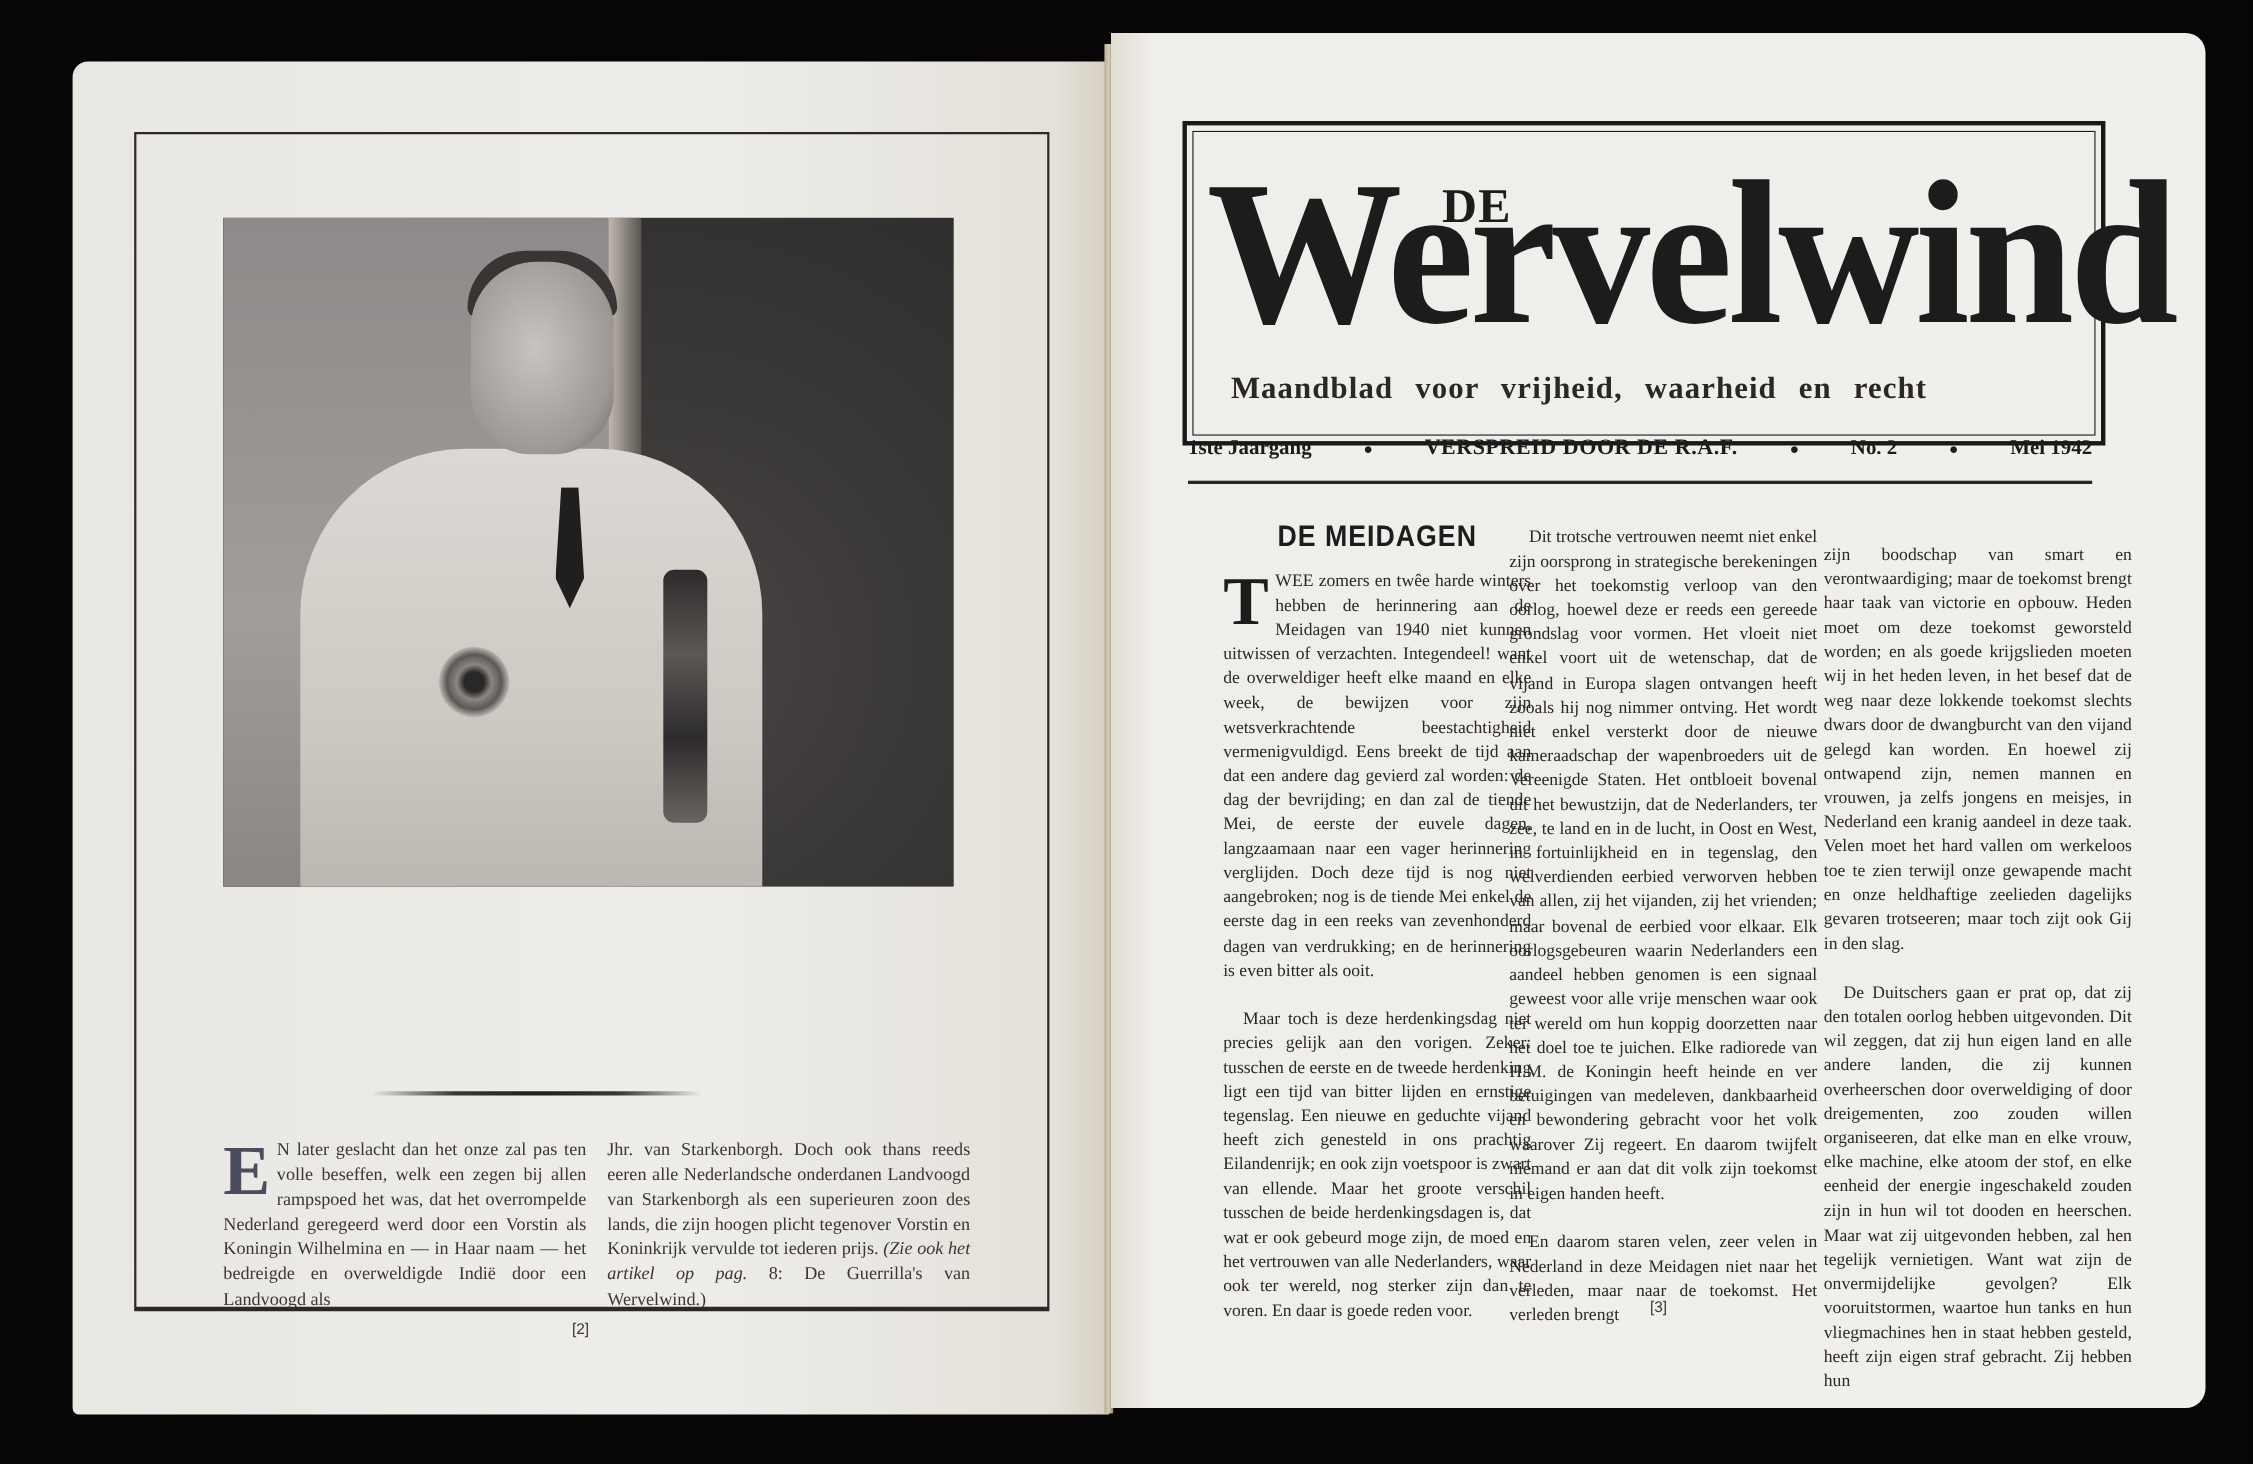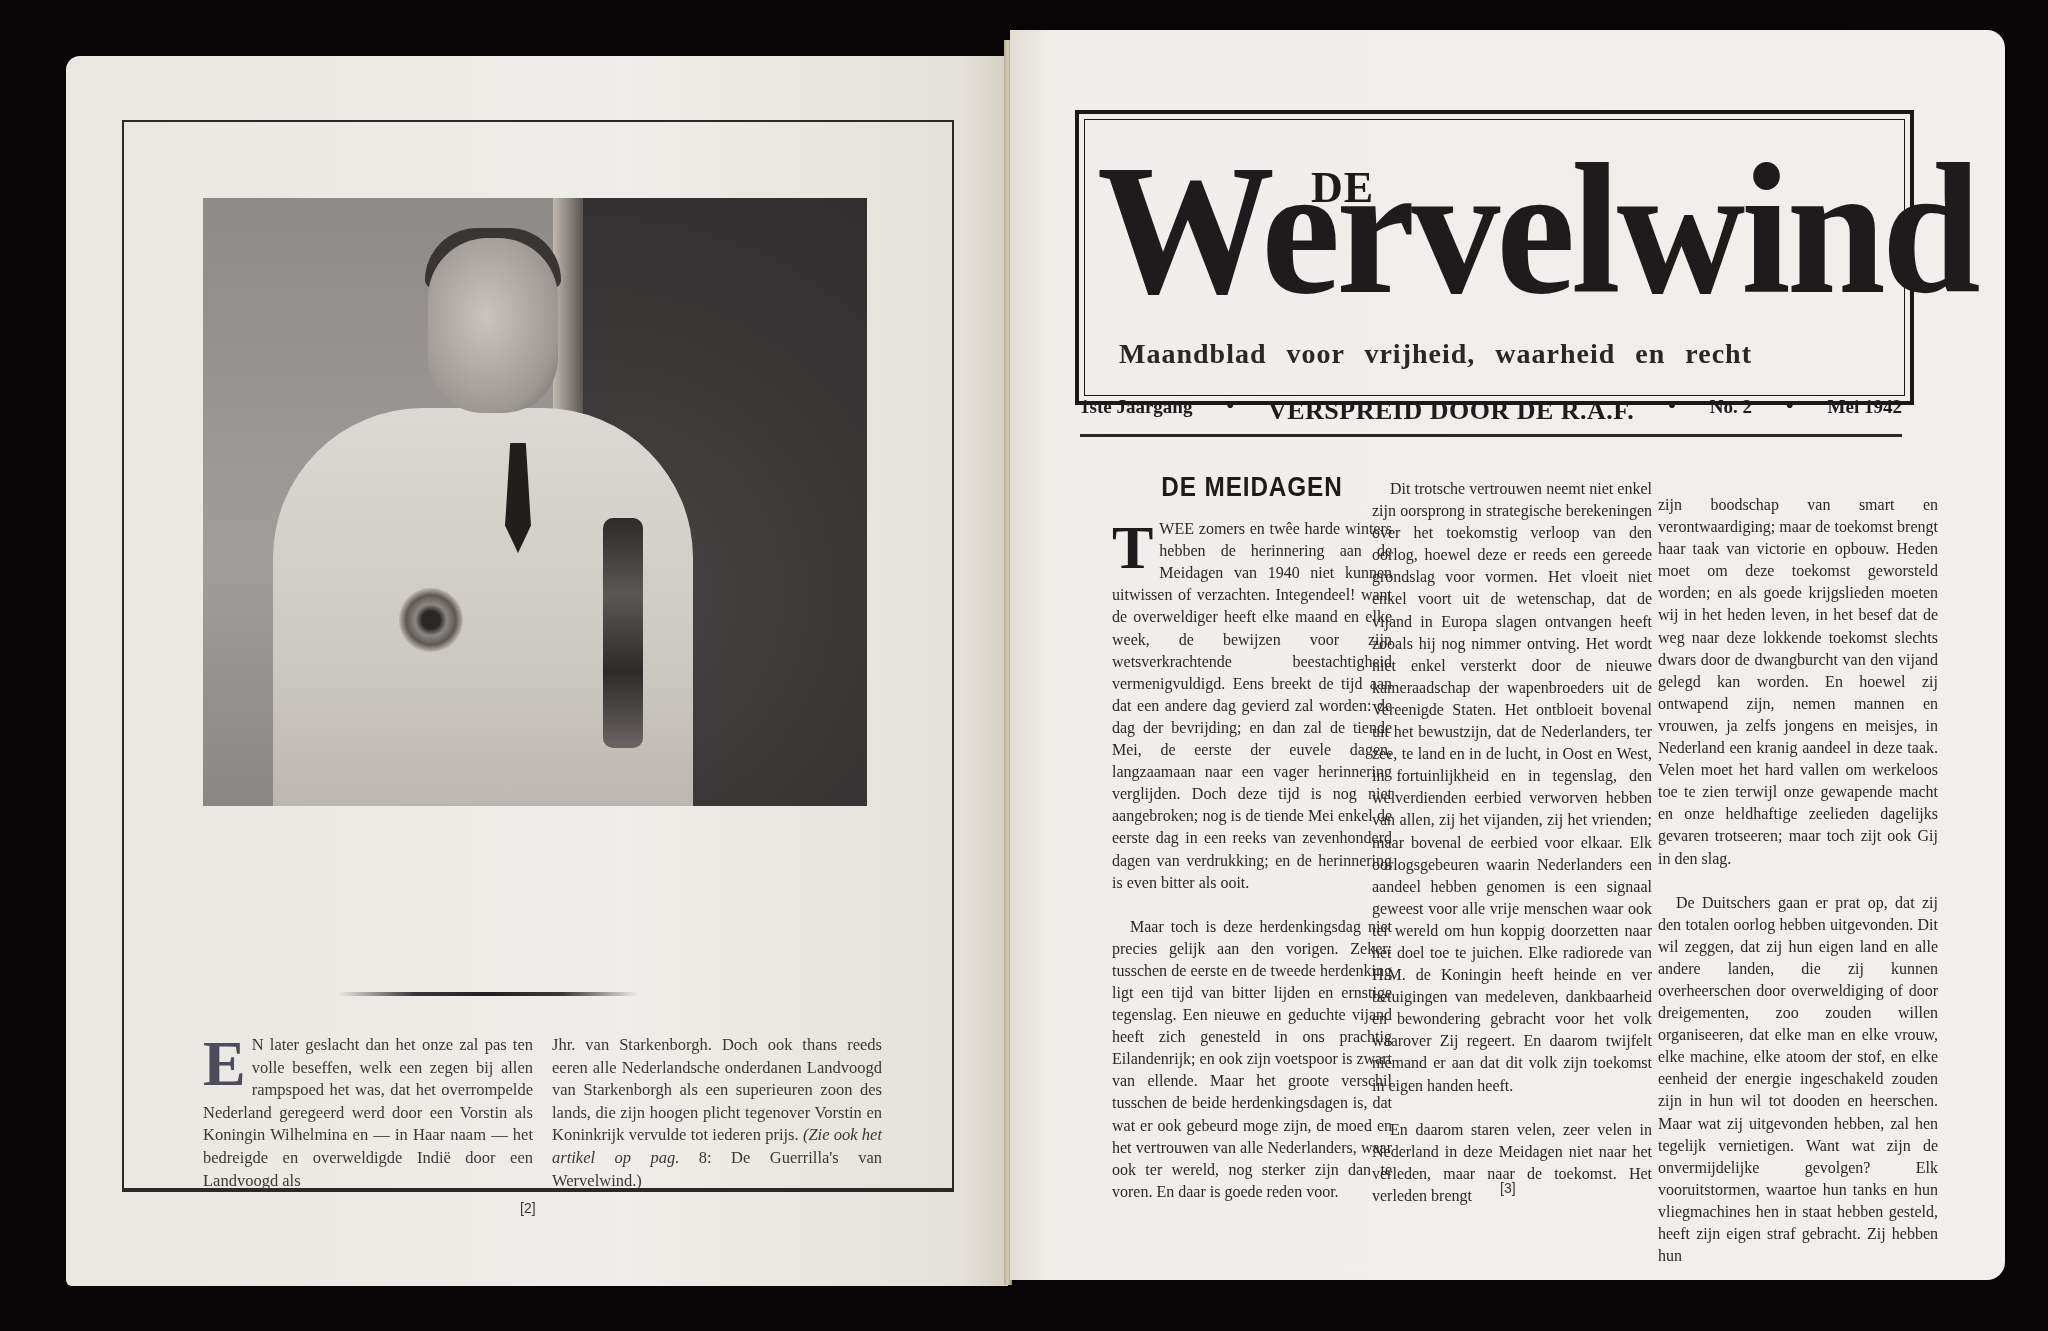--- a/index.html
+++ b/index.html
@@ -27,23 +27,23 @@
   .lcol { position:absolute; top:978px; width:330px; font-size:16.5px; line-height:22.6px; text-align:justify; color:#3a3634; }
   .lcol p { margin:0; }
   .dropcap { float:left; font-size:64px; line-height:52px; margin:4px 6px 0 0; font-weight:bold; color:#4b4c5c; font-family:"Liberation Serif", serif; }
   .pagenum { position:absolute; font-size:14px; color:#3a3634; font-family:"Liberation Sans Narrow","Liberation Sans", sans-serif; }
 
   .mast { position:absolute; left:65px; top:80px; width:831px; height:287px; border:4px solid #1a1818; }
   .mast-inner { position:absolute; left:5px; top:5px; right:5px; bottom:5px; border:1.5px solid #1a1818; }
   .mast .de { position:absolute; left:232px; top:48px; font-size:44px; font-weight:bold; letter-spacing:1px; color:#1d1b1b; }
   .mast .title { position:absolute; left:18px; top:22px; width:800px; font-size:178px; font-weight:bold; color:#1d1b1b; letter-spacing:-4px; transform:scaleY(1.05); transform-origin:left top; line-height:1; }
   .mast .subtitle { position:absolute; left:40px; top:224px; width:760px; font-size:28px; font-weight:bold; color:#2a2727; word-spacing:12px; letter-spacing:1px; }
-  .issue { position:absolute; left:70px; top:366px; width:822px; display:flex; justify-content:space-between; align-items:flex-start; font-family:"Liberation Sans Narrow","Liberation Sans", sans-serif; font-weight:bold; color:#1d1b1b; padding-bottom:8px; border-bottom:3px solid #2a2727; }
+  .issue { position:absolute; left:70px; top:366px; width:822px; display:flex; justify-content:space-between; align-items:center; font-family:"Liberation Sans Narrow","Liberation Sans", sans-serif; font-weight:bold; color:#1d1b1b; padding-bottom:18px; border-bottom:3px solid #2a2727; }
   .issue .sm { font-size:19px; font-family:"Liberation Serif", serif; }
-  .issue .lg { font-size:26px; font-family:"Liberation Serif", serif; letter-spacing:0.5px; font-weight:bold; }
+  .issue .lg { font-size:20px; font-family:"Liberation Serif", serif; letter-spacing:0.5px; font-weight:bold; }
   .issue .dot { font-size:14px; }
   .rcol { position:absolute; top:418px; width:280px; font-size:16px; line-height:22.1px; text-align:justify; color:#2a2727; }
   .rcol p { margin:0 0 22px 0; text-indent:18px; }
   .rcol p.noind { text-indent:0; }
   .headline { font-family:"Liberation Sans", sans-serif; font-weight:bold; font-size:27px; letter-spacing:1px; color:#1d1b1b; text-align:center; margin:28px 0 20px 0; transform:scaleX(0.9); }
   .dropcap2 { float:left; font-size:62px; line-height:50px; margin:4px 6px 0 0; font-weight:bold; color:#1d1b1b; }
 </style>
 </head>
 <body>
 

